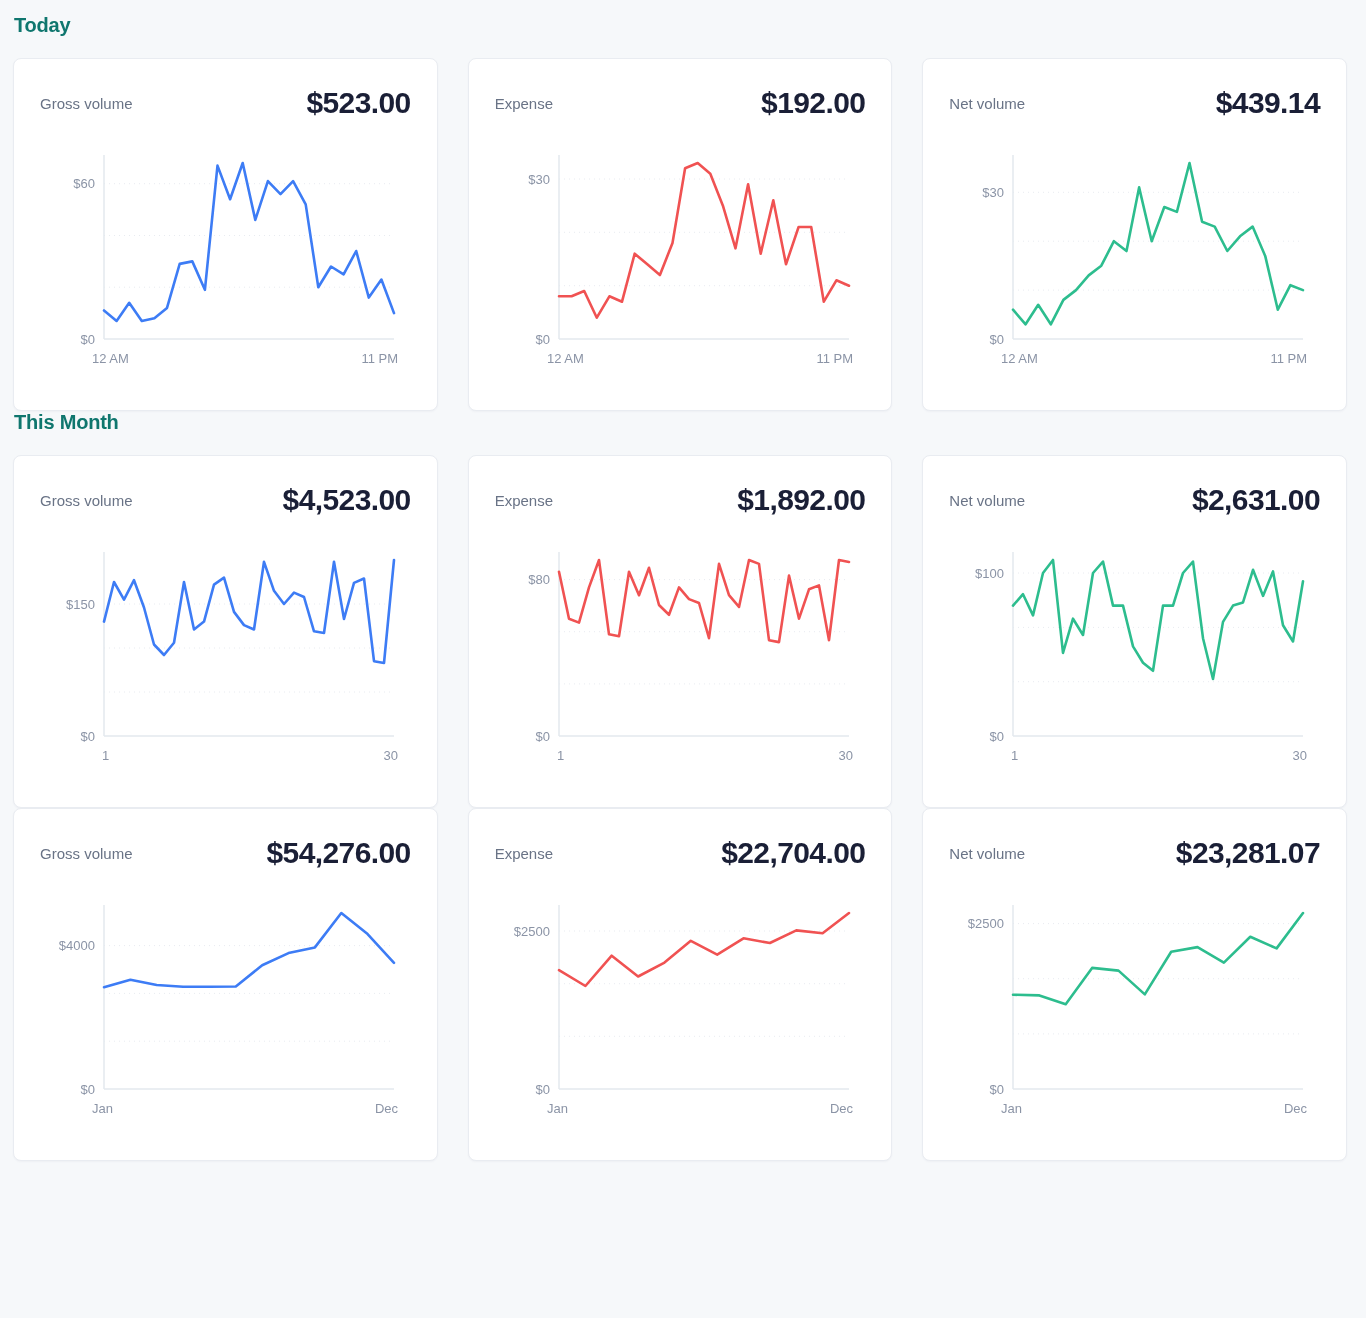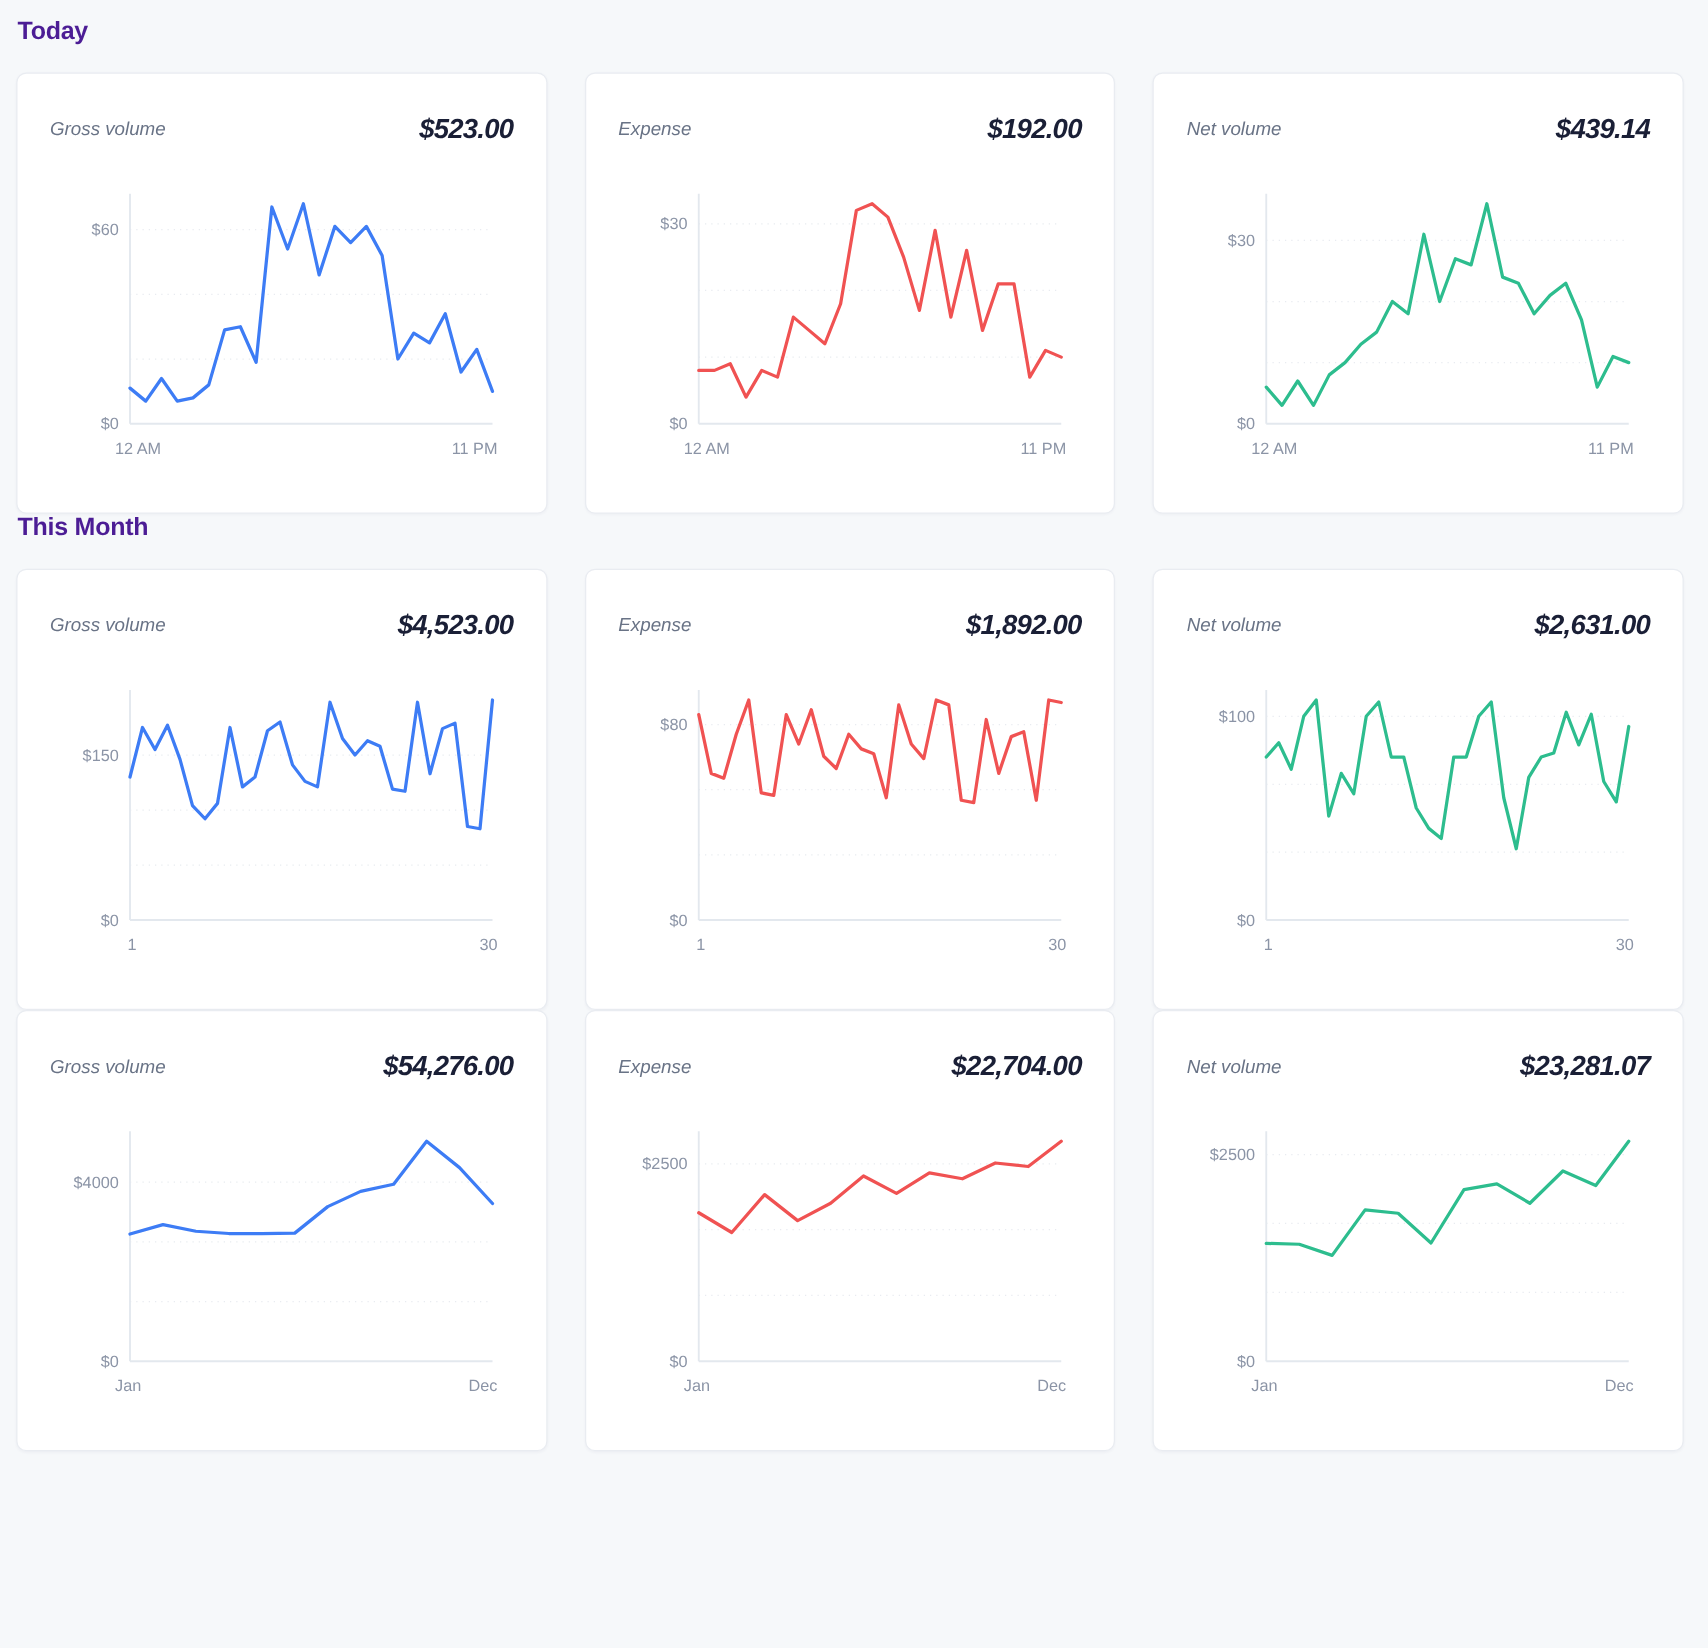--- a/index.html
+++ b/index.html
@@ -7,21 +7,21 @@
   body {
     background: #f6f8fa;
     font-family: "Liberation Sans", "DejaVu Sans", sans-serif;
     padding: 14px 19px 16px 13px;
     color: #1a1f36;
   }
   .section { margin-bottom: 0; }
   .section h2 {
     font-size: 20px;
     font-weight: 700;
-    color: #4c1d95;
+    color: #0f766e;
     letter-spacing: -0.2px;
     margin: 0 0 0 1px;
     padding: 0 0 21px 0;
   }
   .section + .section h2 { }
   .row {
     display: flex;
     gap: 30px;
   }
   .card {
@@ -32,28 +32,27 @@
     border-radius: 8px;
     box-shadow: 0 1px 2px rgba(50,60,90,0.04);
     padding: 24px 26px 0 26px;
     overflow: hidden;
   }
   .card-head {
     display: flex;
     justify-content: space-between;
     align-items: center;
     height: 40px;
-    font-style: italic;
   }
   .card-label {
     font-size: 15px;
     color: #697386;
   }
   .card-amount {
-    font-size: 22px;
+    font-size: 30px;
     font-weight: 700;
     color: #1a1f36;
     letter-spacing: -0.6px;
   }
   svg.chart { display: block; margin-top: 20px; }
   svg.chart text {
     font-family: "Liberation Sans", "DejaVu Sans", sans-serif;
     font-size: 13px;
     fill: #8b94a6;
   }

